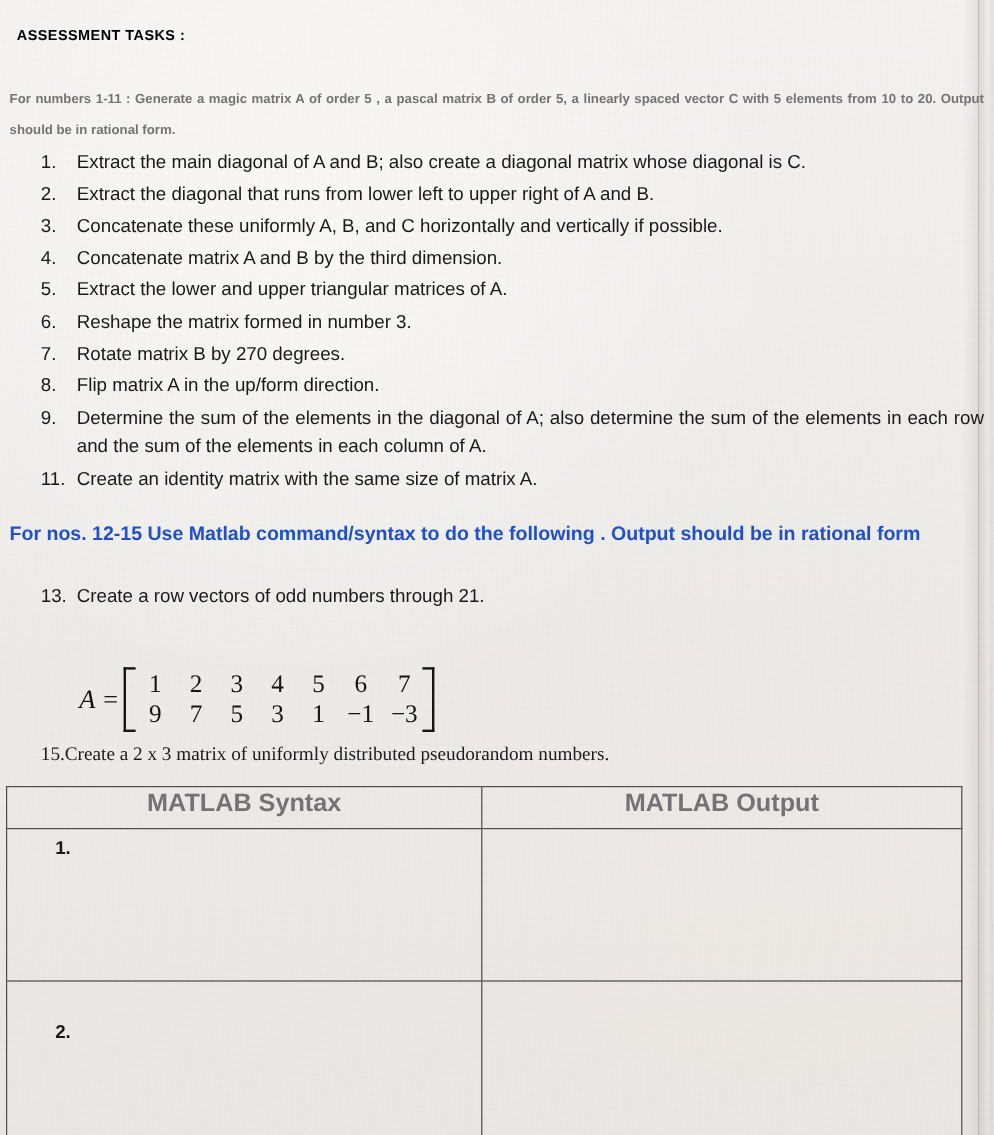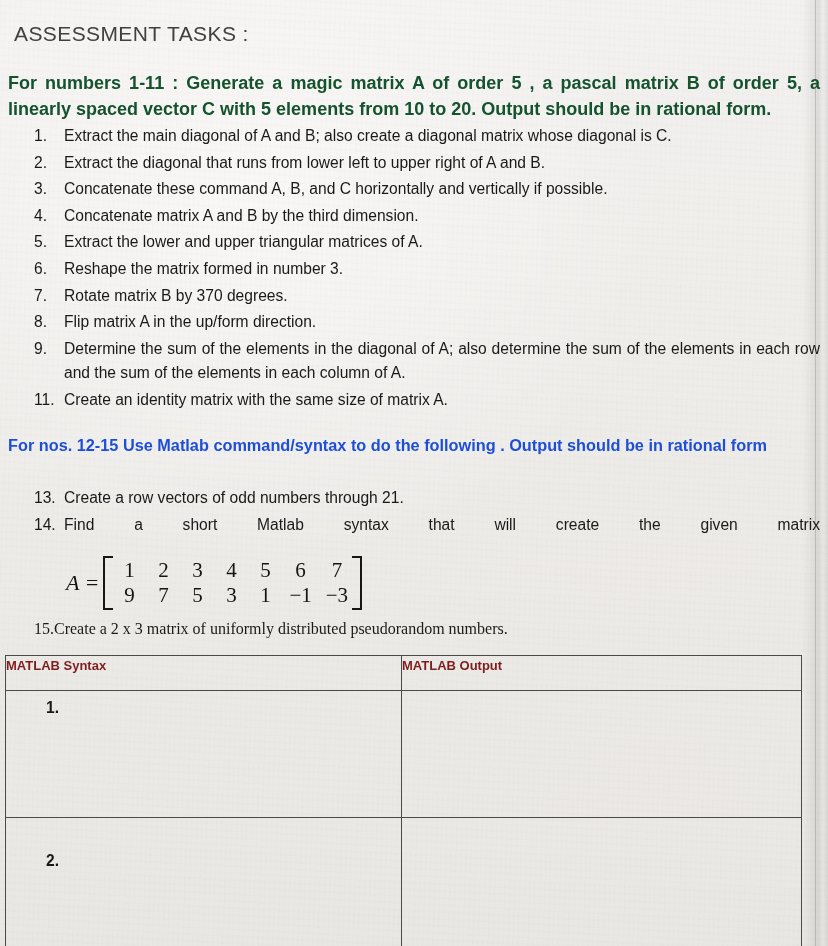--- a/index.html
+++ b/index.html
@@ -58,36 +58,36 @@
     position: relative;
     z-index: 2;
     padding: 0;
   }
 
   
   .title {
     position: absolute;
     left: 14px;
     top: 22px;
-    font-size: 21px;
-    font-weight: normal;
+    font-size: 12px;
+    font-weight: bold;
     letter-spacing: 0.4px;
-    color: #404040;
+    color: #000000;
   }
 
   .intro {
     position: absolute;
     left: 8px;
     top: 70px;
     width: 812px;
-    font-size: 18px;
+    font-size: 11px;
     font-weight: bold;
     line-height: 26px;
     text-align: justify;
-    color: #14532d;
+    color: #737373;
   }
   .intro-2 {
     position: absolute;
     left: 8px;
     top: 432px;
     width: 812px;
     font-size: 16.3px;
     font-weight: bold;
     line-height: 26px;
     text-align: justify;
@@ -192,25 +192,25 @@
     table-layout: fixed;
   }
   .answer-table th,
   .answer-table td {
     border: 1.15px solid #4a4a4a;
     background: transparent;
     vertical-align: top;
   }
   .answer-table th {
     height: 28px;
-    font-size: 13px;
-    font-weight: bold;
-    text-align: left;
+    font-size: 21px;
+    font-weight: bold;
+    text-align: center;
     padding: 2px 0 4px 0;
-    color: #7f1d1d;
+    color: #737373;
   }
   .answer-table td.syntax-cell {
     padding: 8px 0 0 40px;
     font-size: 15.6px;
     font-weight: bold;
     color: #191919;
   }
   .answer-table td.output-cell {
     padding: 8px 0 0 10px;
   }
@@ -236,37 +236,37 @@
     <li class="task">
       <span class="num">1.</span>
       <span class="txt">Extract the main diagonal of A and B; also create a diagonal matrix whose diagonal is C.</span>
     </li>
     <li class="task">
       <span class="num">2.</span>
       <span class="txt">Extract the diagonal that runs from lower left to upper right of A and B.</span>
     </li>
     <li class="task">
       <span class="num">3.</span>
-      <span class="txt">Concatenate these command A, B, and C horizontally and vertically if possible.</span>
+      <span class="txt">Concatenate these uniformly A, B, and C horizontally and vertically if possible.</span>
     </li>
     <li class="task">
       <span class="num">4.</span>
       <span class="txt">Concatenate matrix A and B by the third dimension.</span>
     </li>
     <li class="task">
       <span class="num">5.</span>
       <span class="txt">Extract the lower and upper triangular matrices of A.</span>
     </li>
     <li class="task">
       <span class="num">6.</span>
       <span class="txt">Reshape the matrix formed in number 3.</span>
     </li>
     <li class="task">
       <span class="num">7.</span>
-      <span class="txt">Rotate matrix B by 370 degrees.</span>
+      <span class="txt">Rotate matrix B by 270 degrees.</span>
     </li>
     <li class="task">
       <span class="num">8.</span>
       <span class="txt">Flip matrix A in the up/form direction.</span>
     </li>
     <li class="task wide">
       <span class="num">9.</span>
       <span class="txt">Determine the sum of the elements in the diagonal of A; also determine the sum of the elements in each row and the sum of the elements in each column of A.</span>
     </li>
     <li class="task">
@@ -274,24 +274,20 @@
       <span class="txt">Create an identity matrix with the same size of matrix A.</span>
     </li>
   </ol>
 
   <div class="intro-2">For nos. 12-15 Use  Matlab command/syntax  to do the following . Output should be in rational form</div>
 
   <ol class="tasks tasks-b">
     <li class="task">
       <span class="num">13.</span>
       <span class="txt">Create a row vectors of odd numbers through 21.</span>
-    </li>
-    <li class="task spaced">
-      <span class="num">14.</span>
-      <span class="txt">Find a short Matlab syntax that will create the given matrix</span>
     </li>
   </ol>
 
   <div class="matrix-wrap">
     <span class="matrix-label">A =</span>
     <span class="bracket">
       <table class="matrix">
         <tbody>
             <tr>
           <td>1</td>

